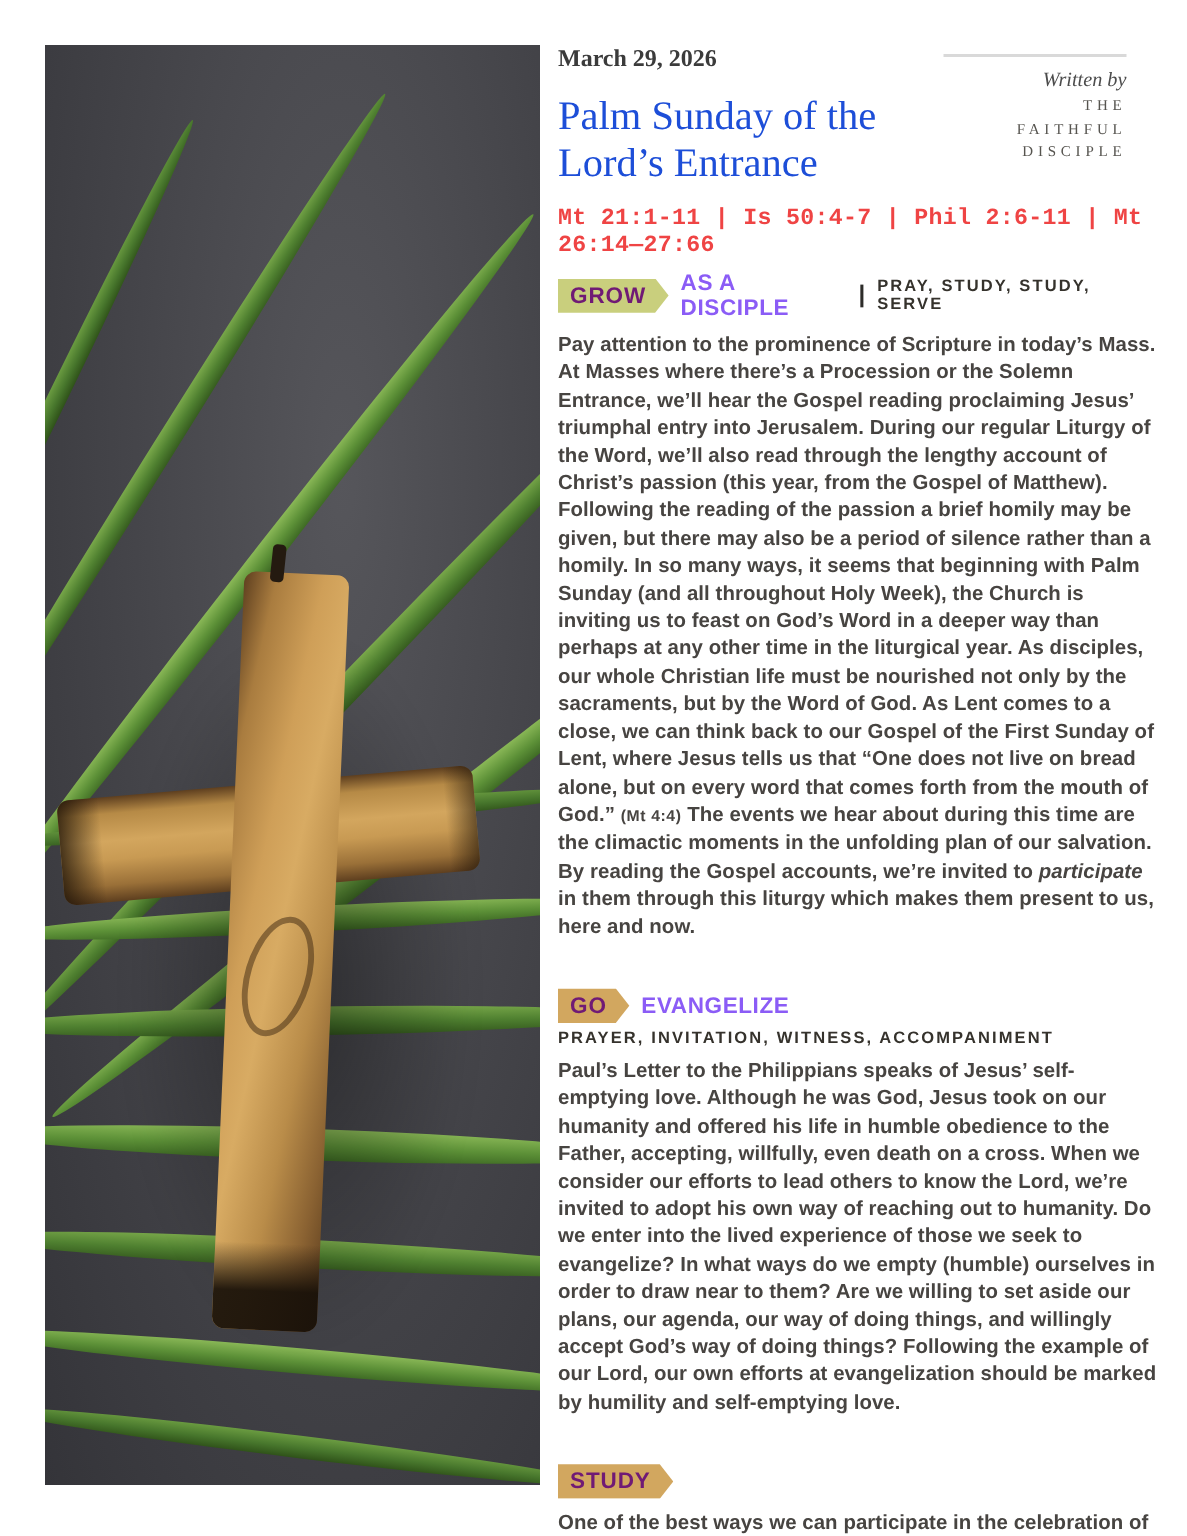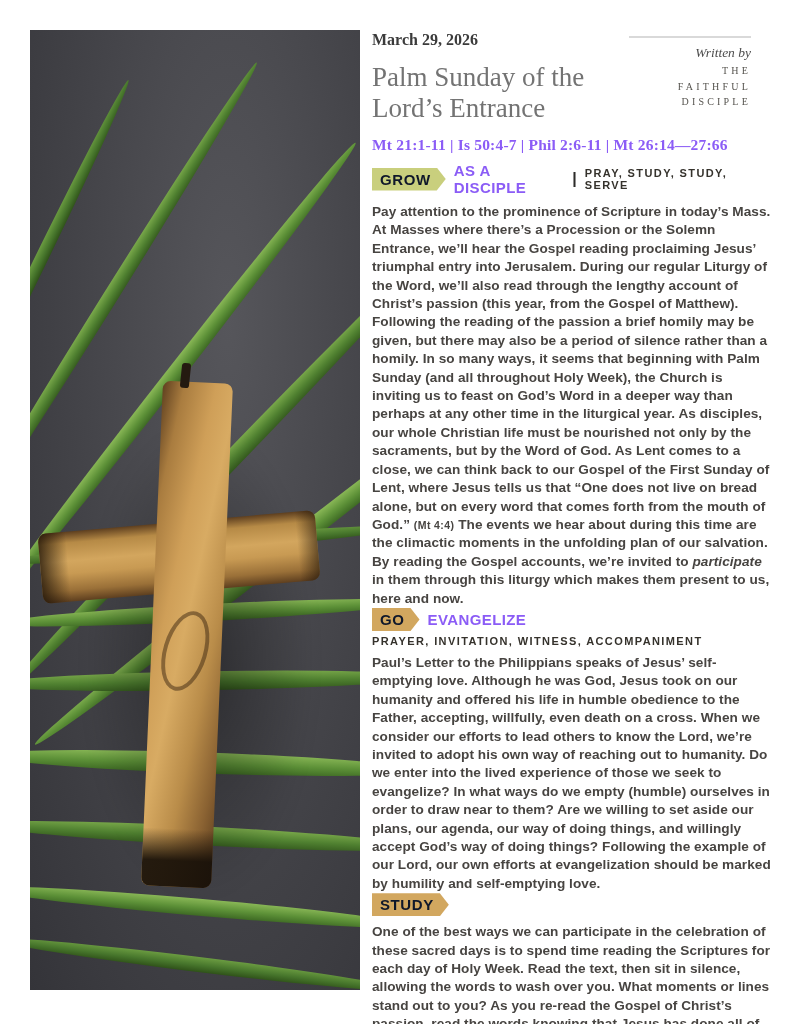--- a/index.html
+++ b/index.html
@@ -74,28 +74,28 @@
 
   
   .content { position:absolute; left:372px; top:30px; width:399px; }
 
   .byline { position:absolute; right:20px; top:6px; width:122px; text-align:right; }
   .byline-rule { border-top:2px solid #d9d9d9; margin-bottom:7px; }
   .written-by { font-family:"Liberation Serif", serif; font-style:italic; font-size:13.5px; color:#4c4c4c; margin-bottom:2px; }
   .author-line { font-family:"Liberation Serif", serif; font-size:10px; letter-spacing:3.2px; color:#56544f; line-height:15.5px;text-align:right; }
 
   .date { font-family:"Liberation Serif", serif; font-weight:700; font-size:16px; line-height:19px; color:#3b3b3b; }
-  .title { margin:13px 0 0 0; font-family:"Liberation Serif", serif; font-weight:500; font-size:27px; line-height:30.5px; color:#737373; }
-  .readings { margin-top:13px; font-family:Liberation Serif, serif; font-weight:700; font-size:15.5px; color:#8b5cf6; letter-spacing:0.2px; }
+  .title { margin:13px 0 0 0; font-family:"Liberation Serif", serif; font-weight:500; font-size:27px; line-height:30.5px; color:#1d4ed8; }
+  .readings { margin-top:13px; font-family:Liberation Mono, monospace; font-weight:700; font-size:15.5px; color:#ef4444; letter-spacing:0.2px; }
 
   .section { margin-top:8px; }
-  .section + .section { margin-top:0; }
+  .section + .section { margin-top:32px; }
   .sec-head { display:flex; align-items:center; gap:8px; }
   .tag {
-    font-weight:700; font-size:15px; letter-spacing:0.6px; color:#0f172a;
+    font-weight:700; font-size:15px; letter-spacing:0.6px; color:#701a75;
     padding:3px 15px 3px 8px;
     clip-path:polygon(0 0, calc(100% - 9px) 0, 100% 50%, calc(100% - 9px) 100%, 0 100%);
   }
   .tag-green { background:#c9cf7d; }
   .tag-gold  { background:#d2a75f; }
   .sec-title { font-weight:700; font-size:15px; letter-spacing:0.4px; color:#8b5cf6; }
   .sec-sep   { font-weight:700; font-size:16px; color:#2d2c2a; }
   .sec-keywords, .keywords-line { font-weight:700; font-size:11px; letter-spacing:1.4px; color:#35322c; }
   .keywords-line { margin-top:4px; }
   .body {

